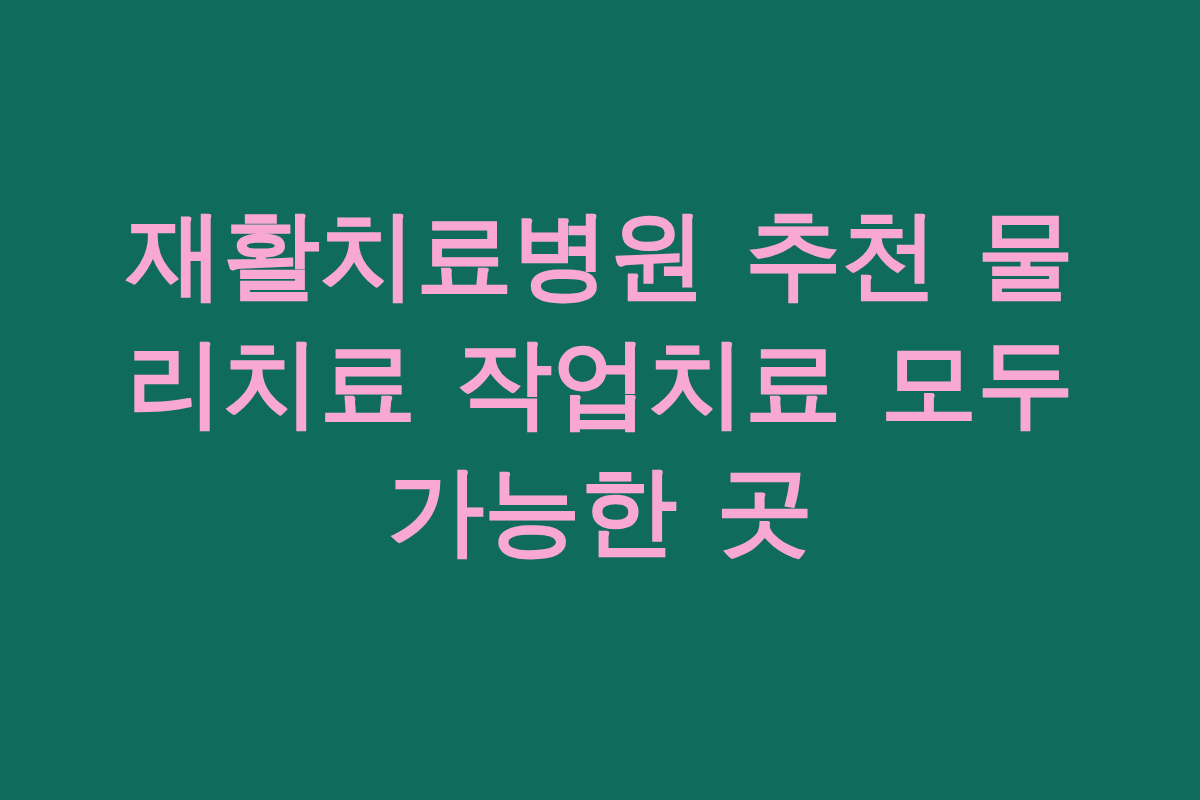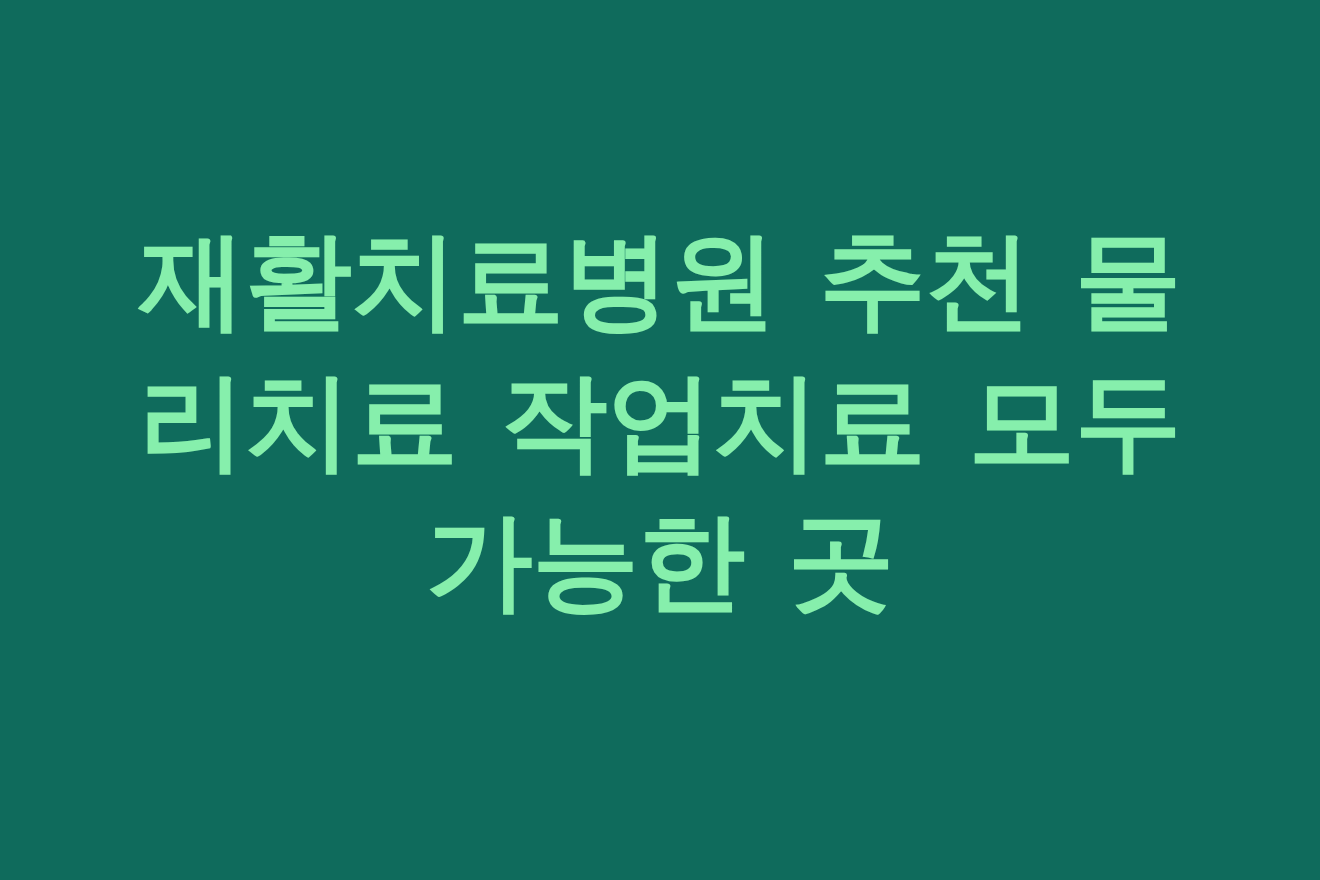--- a/index.html
+++ b/index.html
@@ -48,16 +48,16 @@
     text-rendering: optimizeLegibility;
     -webkit-font-smoothing: antialiased;
   }
 </style>
 </head>
 <body>
 
 <div id="thumbnail-card" style="background: rgb(15, 107, 92);">
 
   <div id="headline-block">
-    <h1 id="headline-text" style="text-align: center; color: #86efac;">재활치료병원 추천 물리치료 작업치료 모두 가능한 곳</h1>
+    <h1 id="headline-text" style="text-align: center; color: #f9a8d4;">재활치료병원 추천 물리치료 작업치료 모두 가능한 곳</h1>
   </div>
 
 </div>
 
 </body></html>

